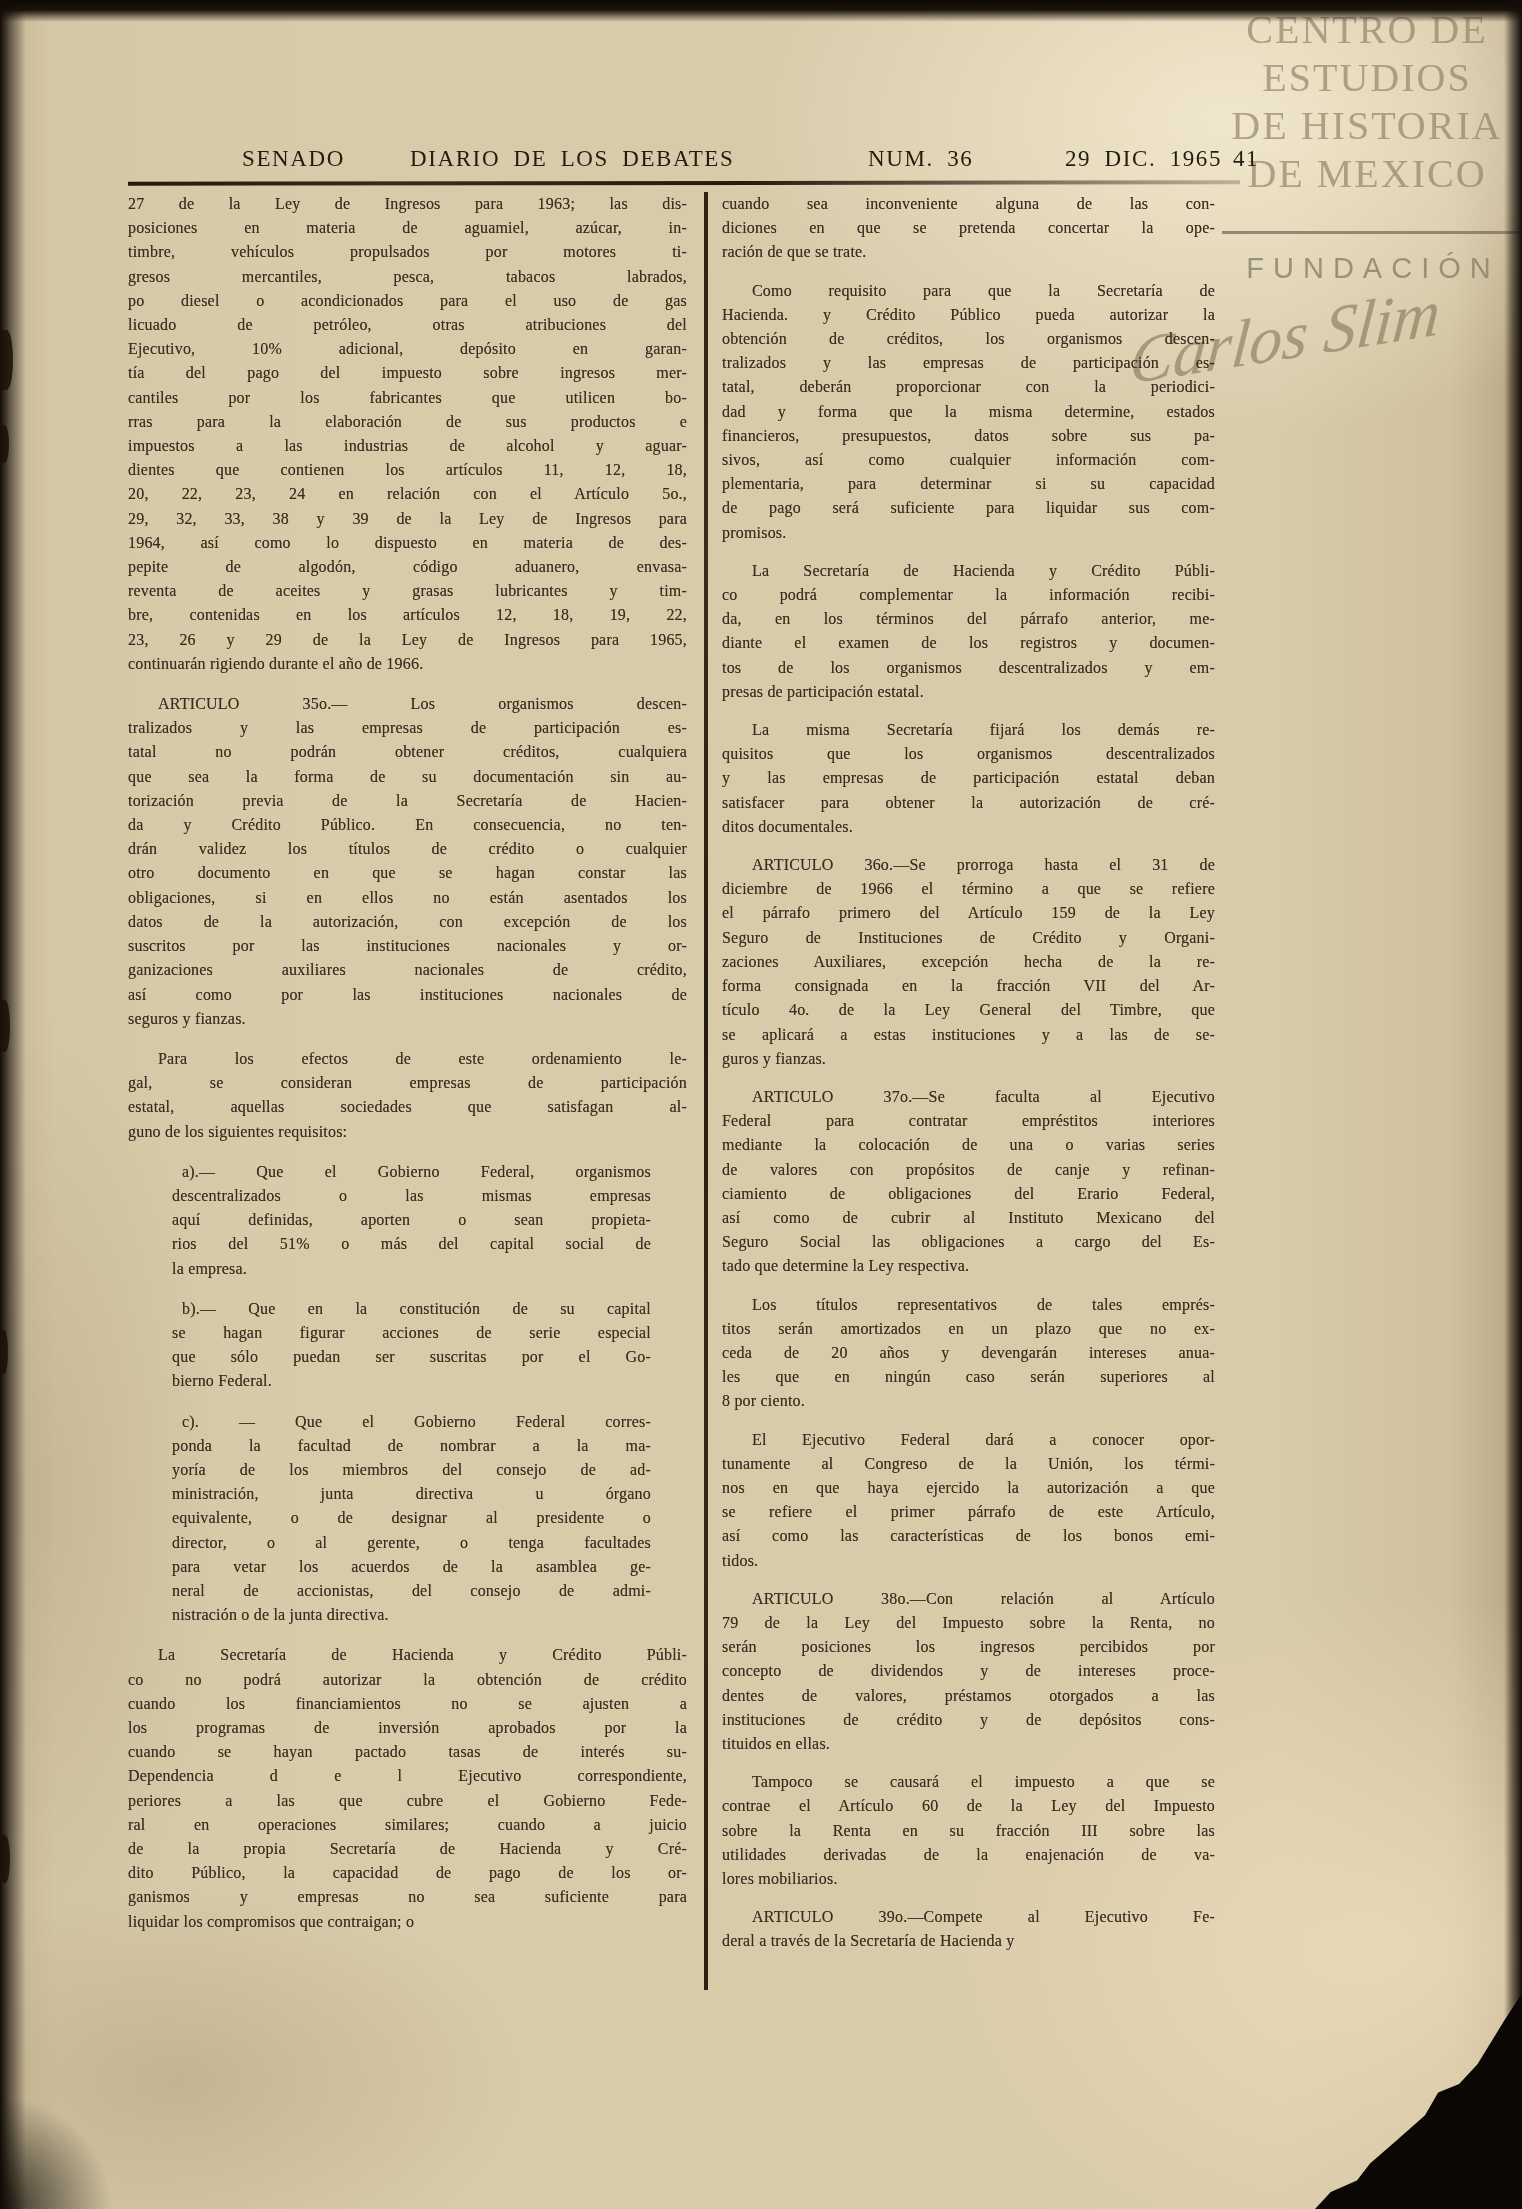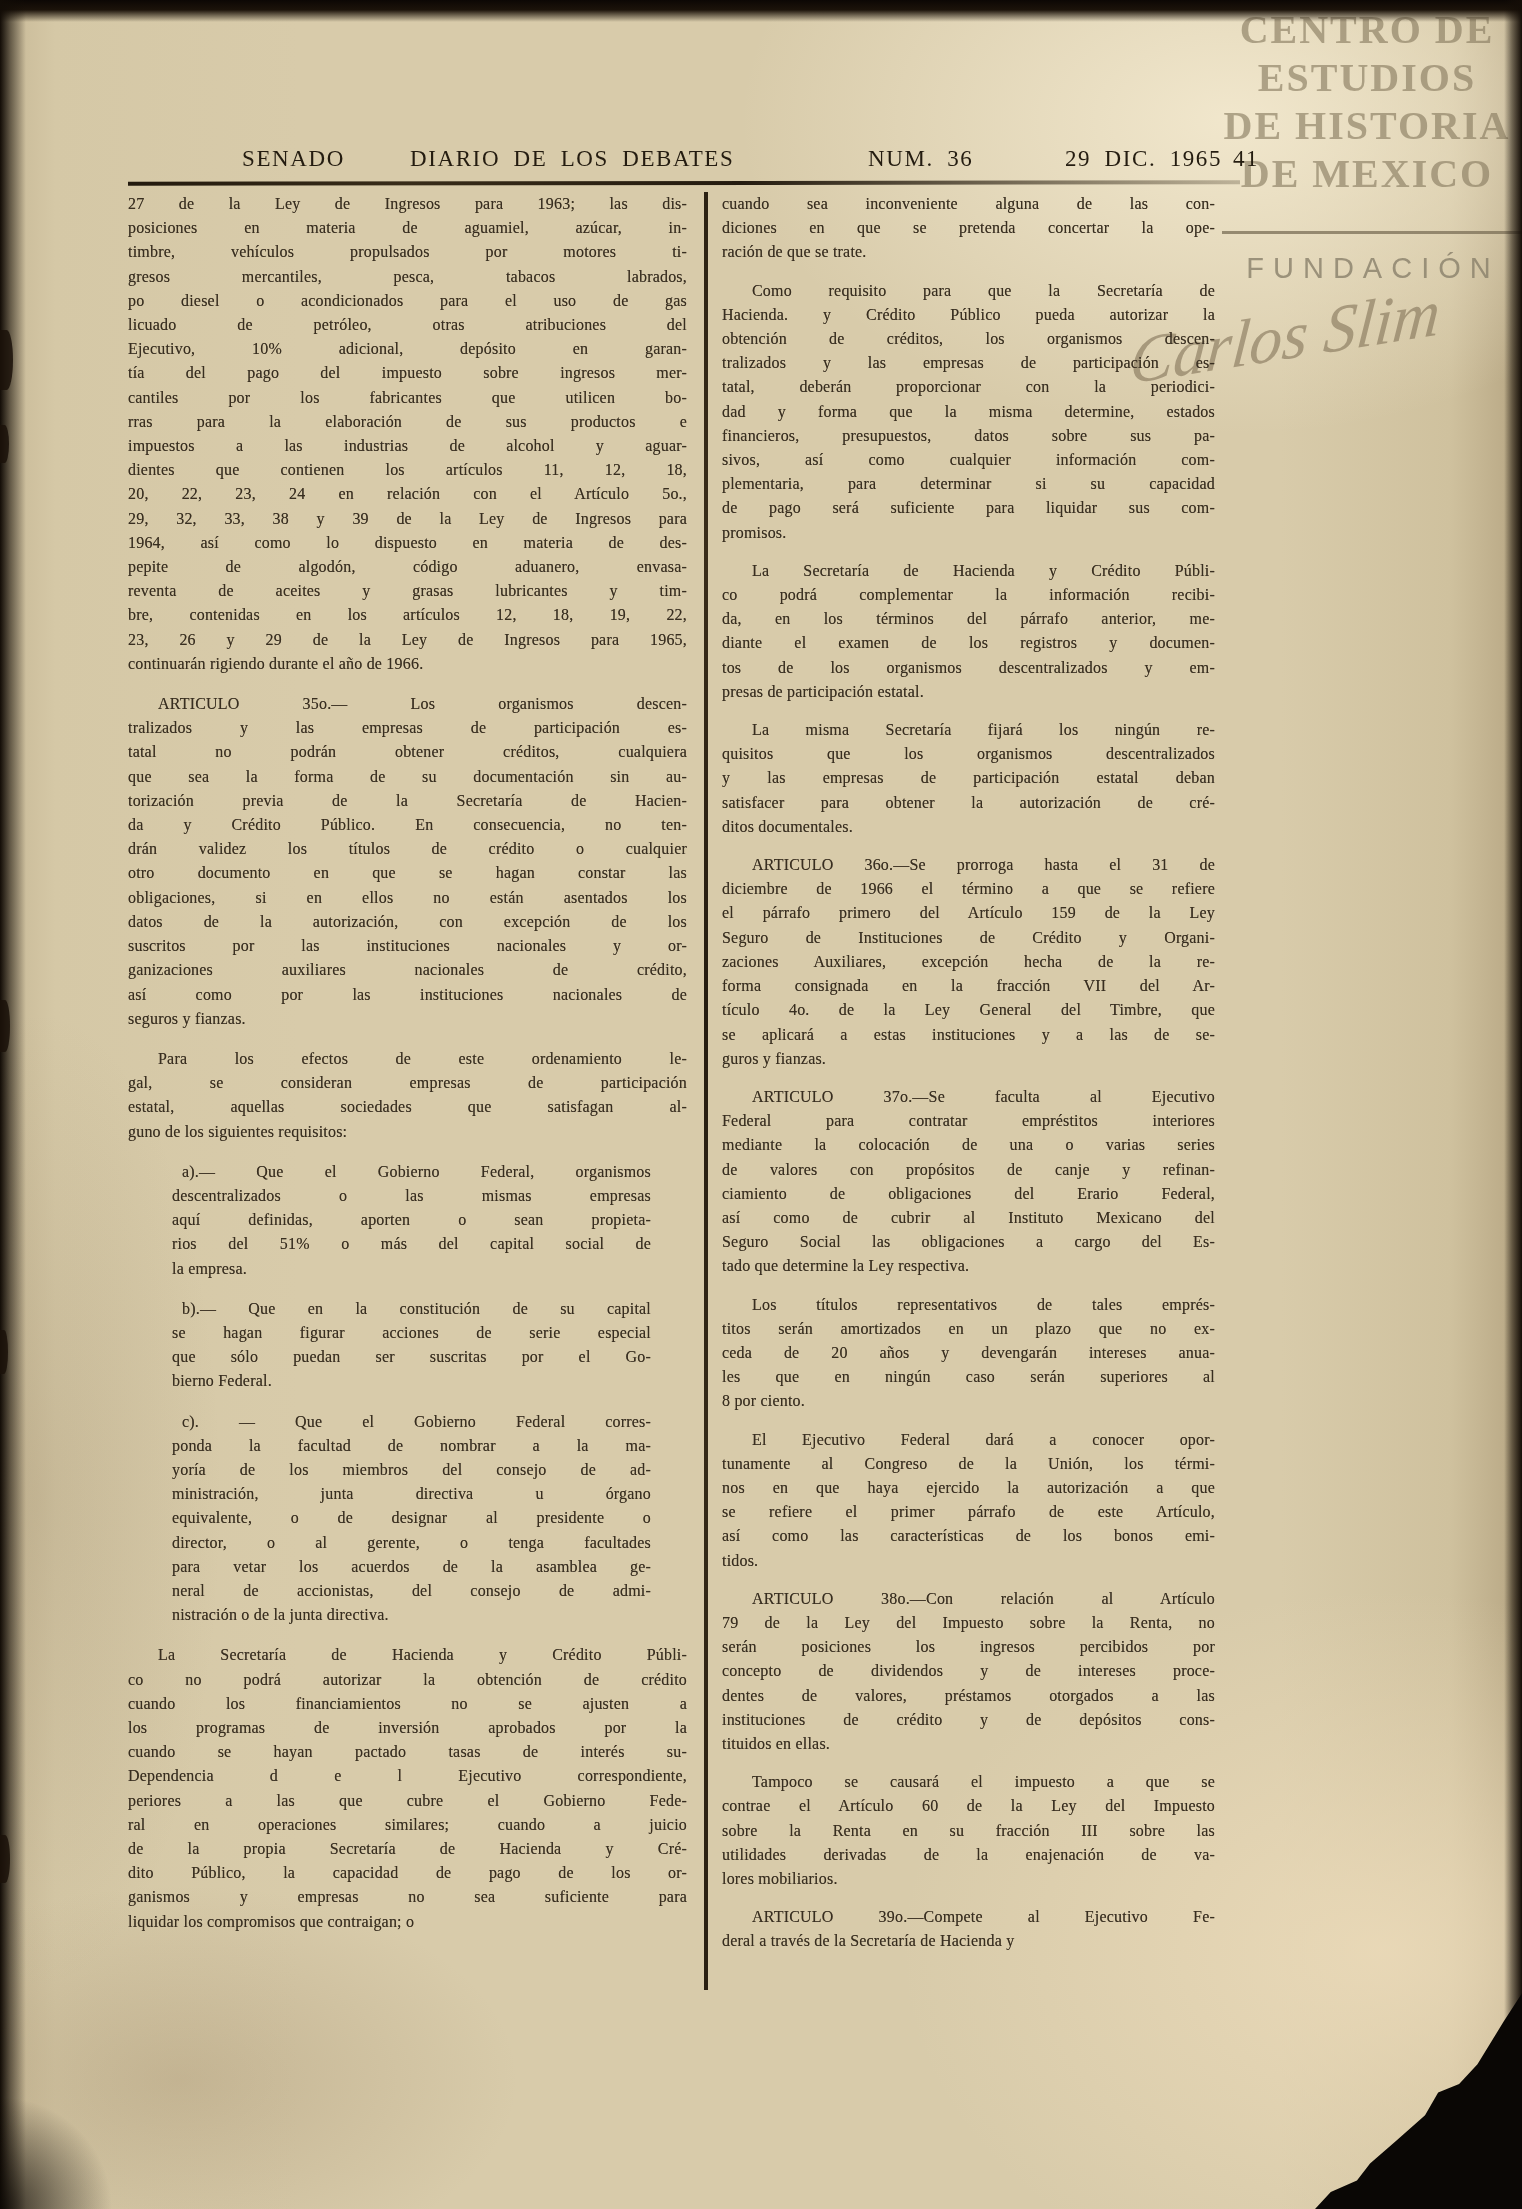--- a/index.html
+++ b/index.html
@@ -42,21 +42,21 @@
   .h-diario{left:410px;}
   .h-num{left:868px;}
   .h-fecha{left:1065px;}
   .h-pagina{left:1233px;}
   .header-rule{position:absolute;left:128px;top:181px;width:1112px;height:4px;
     background:linear-gradient(90deg,#231a0e,#382c19 25%,#241b0f 55%,#32261466 92%,rgba(50,38,20,0.25));
     transform:rotate(-0.08deg);}
   .col-divider{position:absolute;left:704px;top:192px;width:3.5px;height:1798px;
     background:linear-gradient(180deg,#2c2213,#3a2d1a 20%,#251c10 45%,#352a18 70%,#2a2012 100%);}
   
-  .wm{position:absolute;color:rgba(134,121,94,0.62);font-family:"Liberation Serif","DejaVu Serif",serif;font-weight:bold;}
+  .wm{position:absolute;color:rgba(134,121,94,0.62);font-family:"Liberation Serif","DejaVu Serif",serif;}
   .wm-line{left:1216px;width:302px;text-align:center;font-size:40px;letter-spacing:2px;line-height:48px;}
   .wm-l0{top:6px;} .wm-l1{top:54px;} .wm-l2{top:102px;} .wm-l3{top:150px;}
   .wm-rule{position:absolute;left:1222px;top:231px;width:300px;height:3px;background:rgba(122,110,86,0.75);}
   .wm-fund{position:absolute;left:1224px;top:252px;width:298px;text-align:center;
     font-family:"Liberation Sans","DejaVu Sans",sans-serif;font-size:29px;letter-spacing:9px;
     color:rgba(136,127,106,0.8);}
   .wm-sig{position:absolute;left:1128px;top:292px;width:400px;
     font-style:italic;font-size:66px;color:rgba(112,96,70,0.5);
     transform:rotate(-9deg) skewX(-14deg);white-space:nowrap;}
   
@@ -202,21 +202,21 @@
       </div>
       <div class="para p">
         <div class="line first">La Secretaría de Hacienda y Crédito Públi-</div>
         <div class="line">co podrá complementar la información recibi-</div>
         <div class="line">da, en los términos del párrafo anterior, me-</div>
         <div class="line">diante el examen de los registros y documen-</div>
         <div class="line">tos de los organismos descentralizados y em-</div>
         <div class="line last">presas de participación estatal.</div>
       </div>
       <div class="para p">
-        <div class="line first">La misma Secretaría fijará los ningún re-</div>
+        <div class="line first">La misma Secretaría fijará los demás re-</div>
         <div class="line">quisitos que los organismos descentralizados</div>
         <div class="line">y las empresas de participación estatal deban</div>
         <div class="line">satisfacer para obtener la autorización de cré-</div>
         <div class="line last">ditos documentales.</div>
       </div>
       <div class="para p">
         <div class="line first">ARTICULO 36o.—Se prorroga hasta el 31 de</div>
         <div class="line">diciembre de 1966 el término a que se refiere</div>
         <div class="line">el párrafo primero del Artículo 159 de la Ley</div>
         <div class="line">Seguro de Instituciones de Crédito y Organi-</div>

